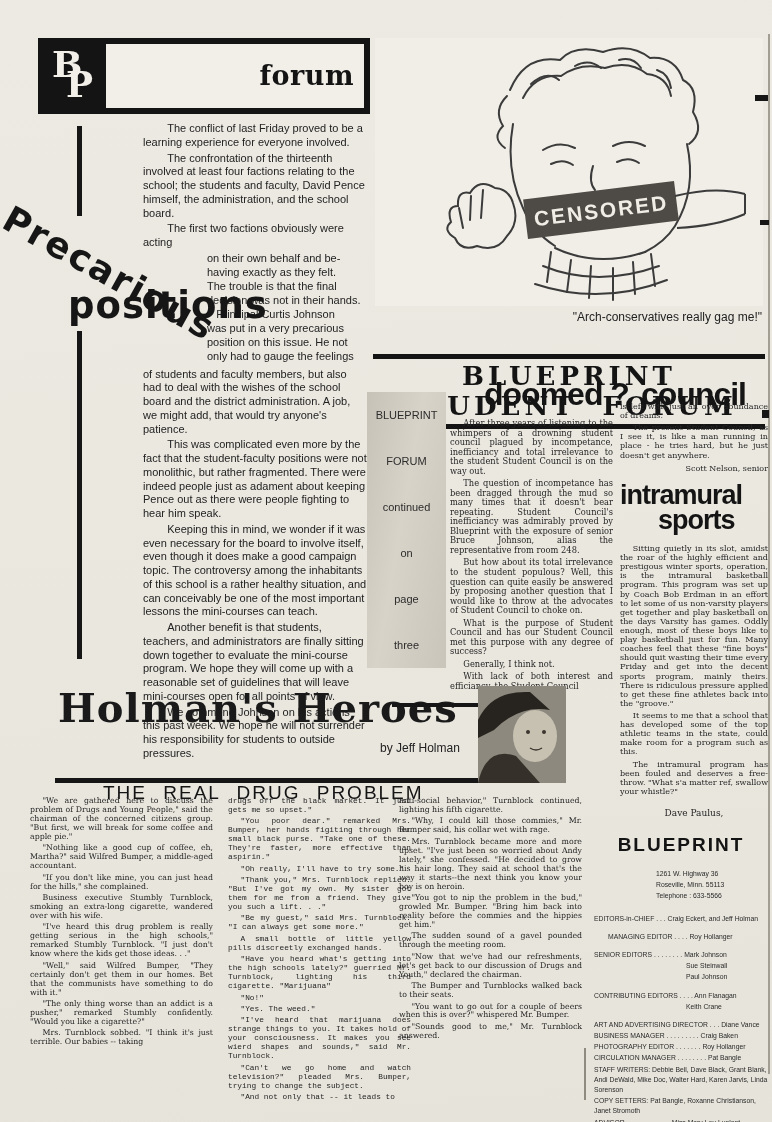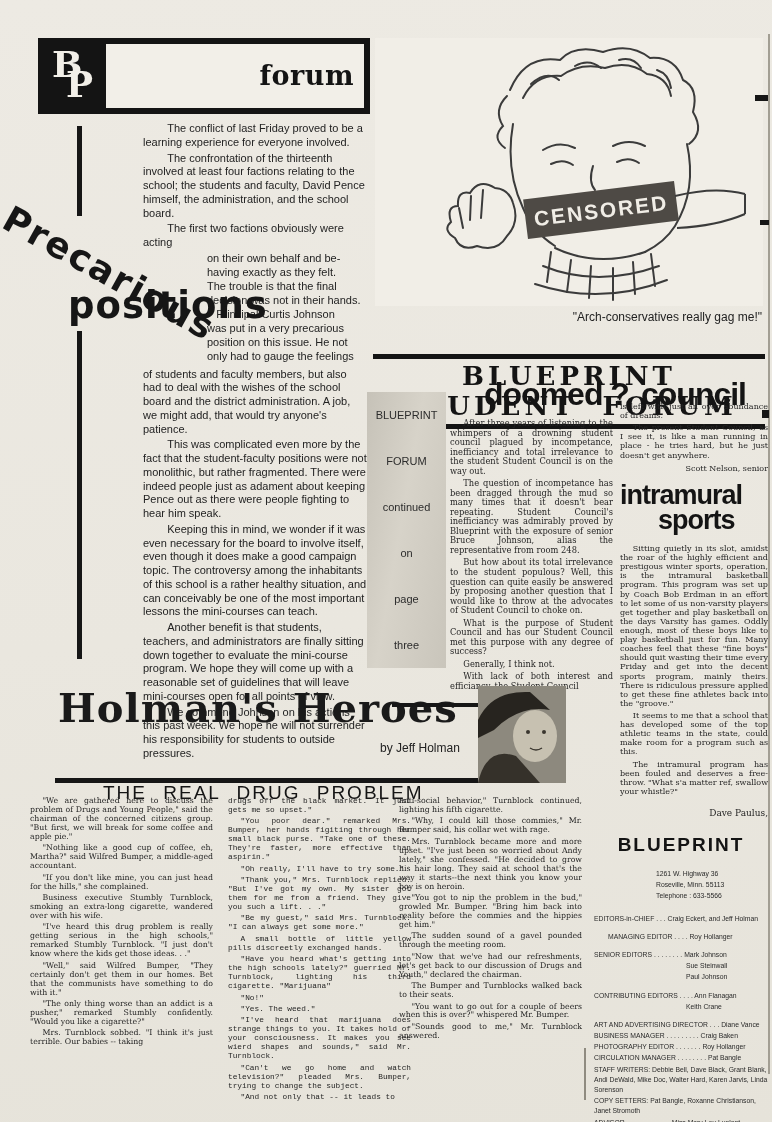--- a/index.html
+++ b/index.html
@@ -61,21 +61,21 @@
   .serifcol p.noindent { text-indent:0; }
   .council-c1 { position:absolute; left:450px; top:419px; width:163px;
     font-size:8.3px; line-height:1.15; }
   .right-flow { position:absolute; left:620px; top:402px; width:148px;
     font-size:8px; line-height:1.14; }
   .attrib-right { text-align:right; text-indent:0 !important; margin-top:4px; }
   .intra-head { font-family:"Liberation Sans", sans-serif; font-weight:bold;
     font-size:27px; line-height:0.95; letter-spacing:-1px; text-align:left;
     margin:10px 0 10px 0; text-indent:0; color:#141414; }
   .intra-head .l2 { display:block; margin-left:38px; }
-  .intra-attrib { text-align:right; margin-top:12px; font-size:9px; }
+  .intra-attrib { text-align:center; margin-top:12px; font-size:9px; }
   
   .holman-script { position:absolute; left:58px; top:684px;
     font-family:"DejaVu Serif", serif; font-weight:bold;
     font-size:40px; letter-spacing:1px; color:#1a1a1a; }
   .holman-rule-top { position:absolute; left:392px; top:703px; width:86px; height:4px; background:#161616; }
   .holman-byline { position:absolute; left:380px; top:741px; font-size:12px; color:#222; }
   .holman-sub { position:absolute; left:103px; top:782px;
     font-size:19px; letter-spacing:2px; word-spacing:9px; color:#141414; }
   .holman-rule-bot { position:absolute; left:55px; top:778px; width:424px; height:5px; background:#161616; }
   .holman-photo { position:absolute; left:478px; top:686px; width:88px; height:97px; }

